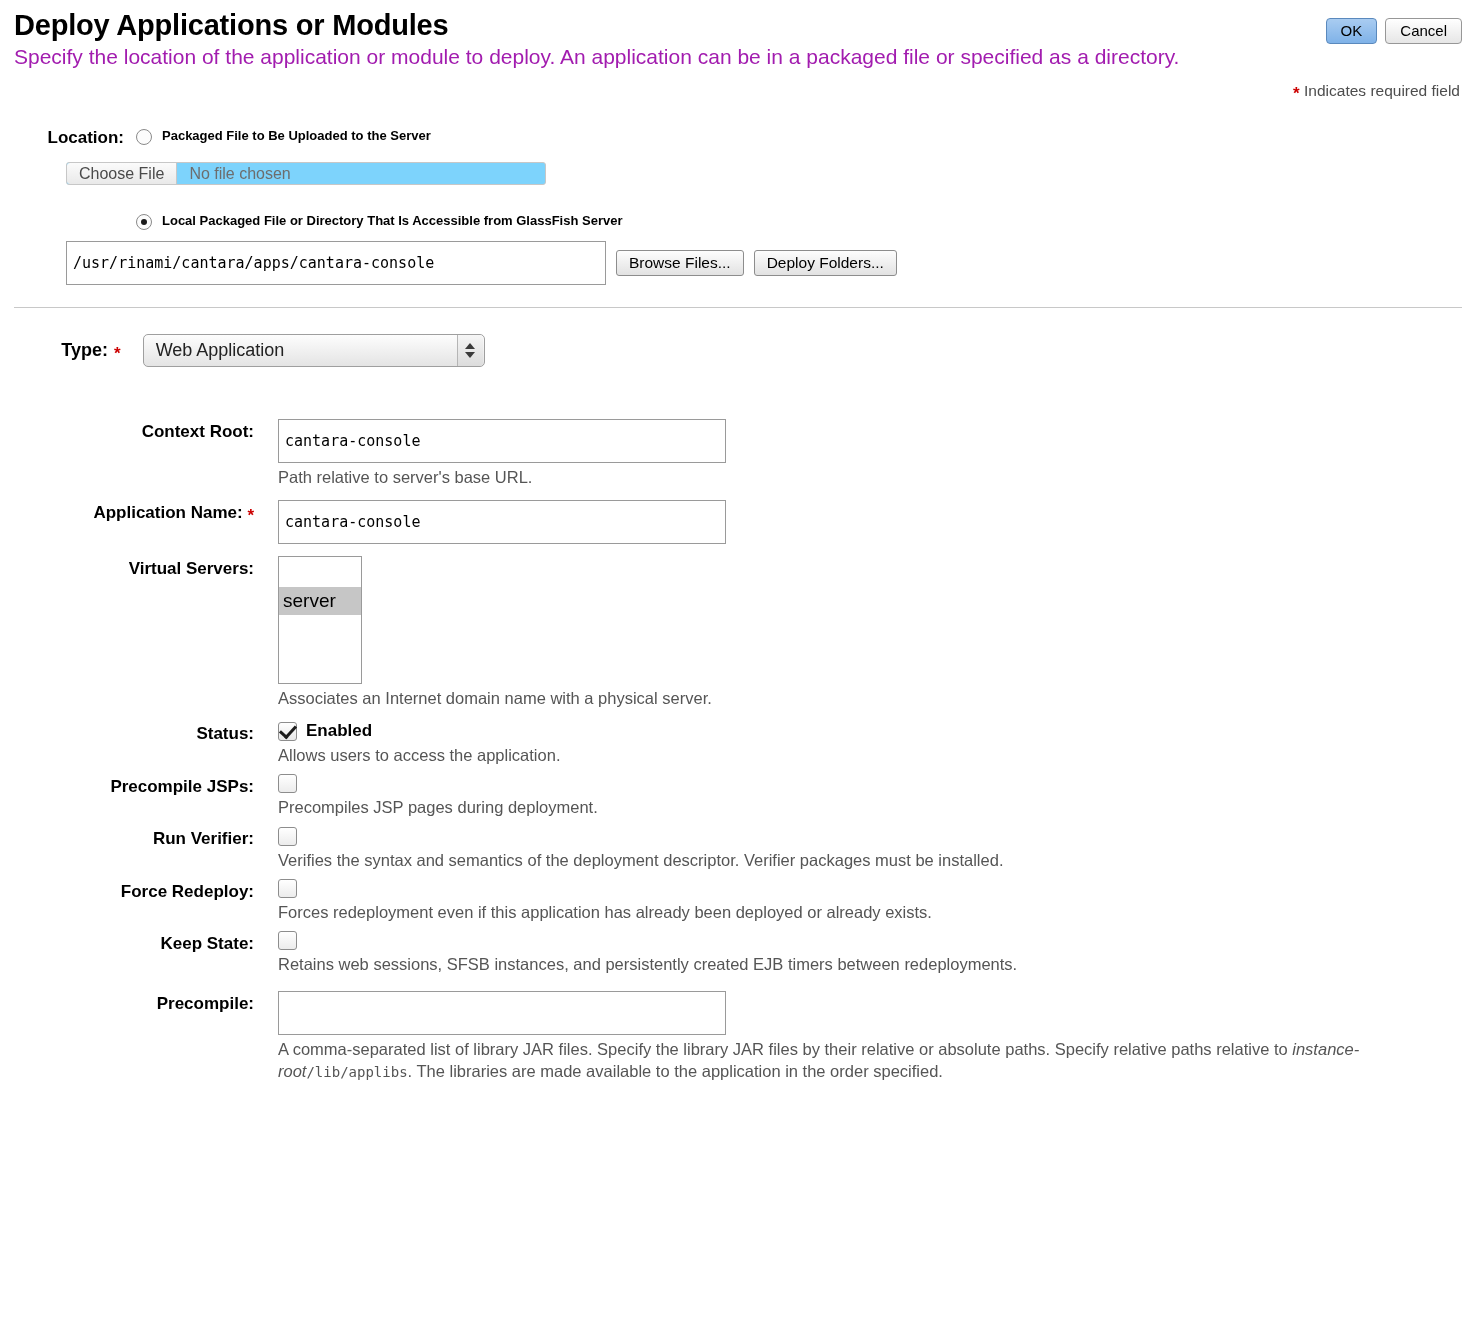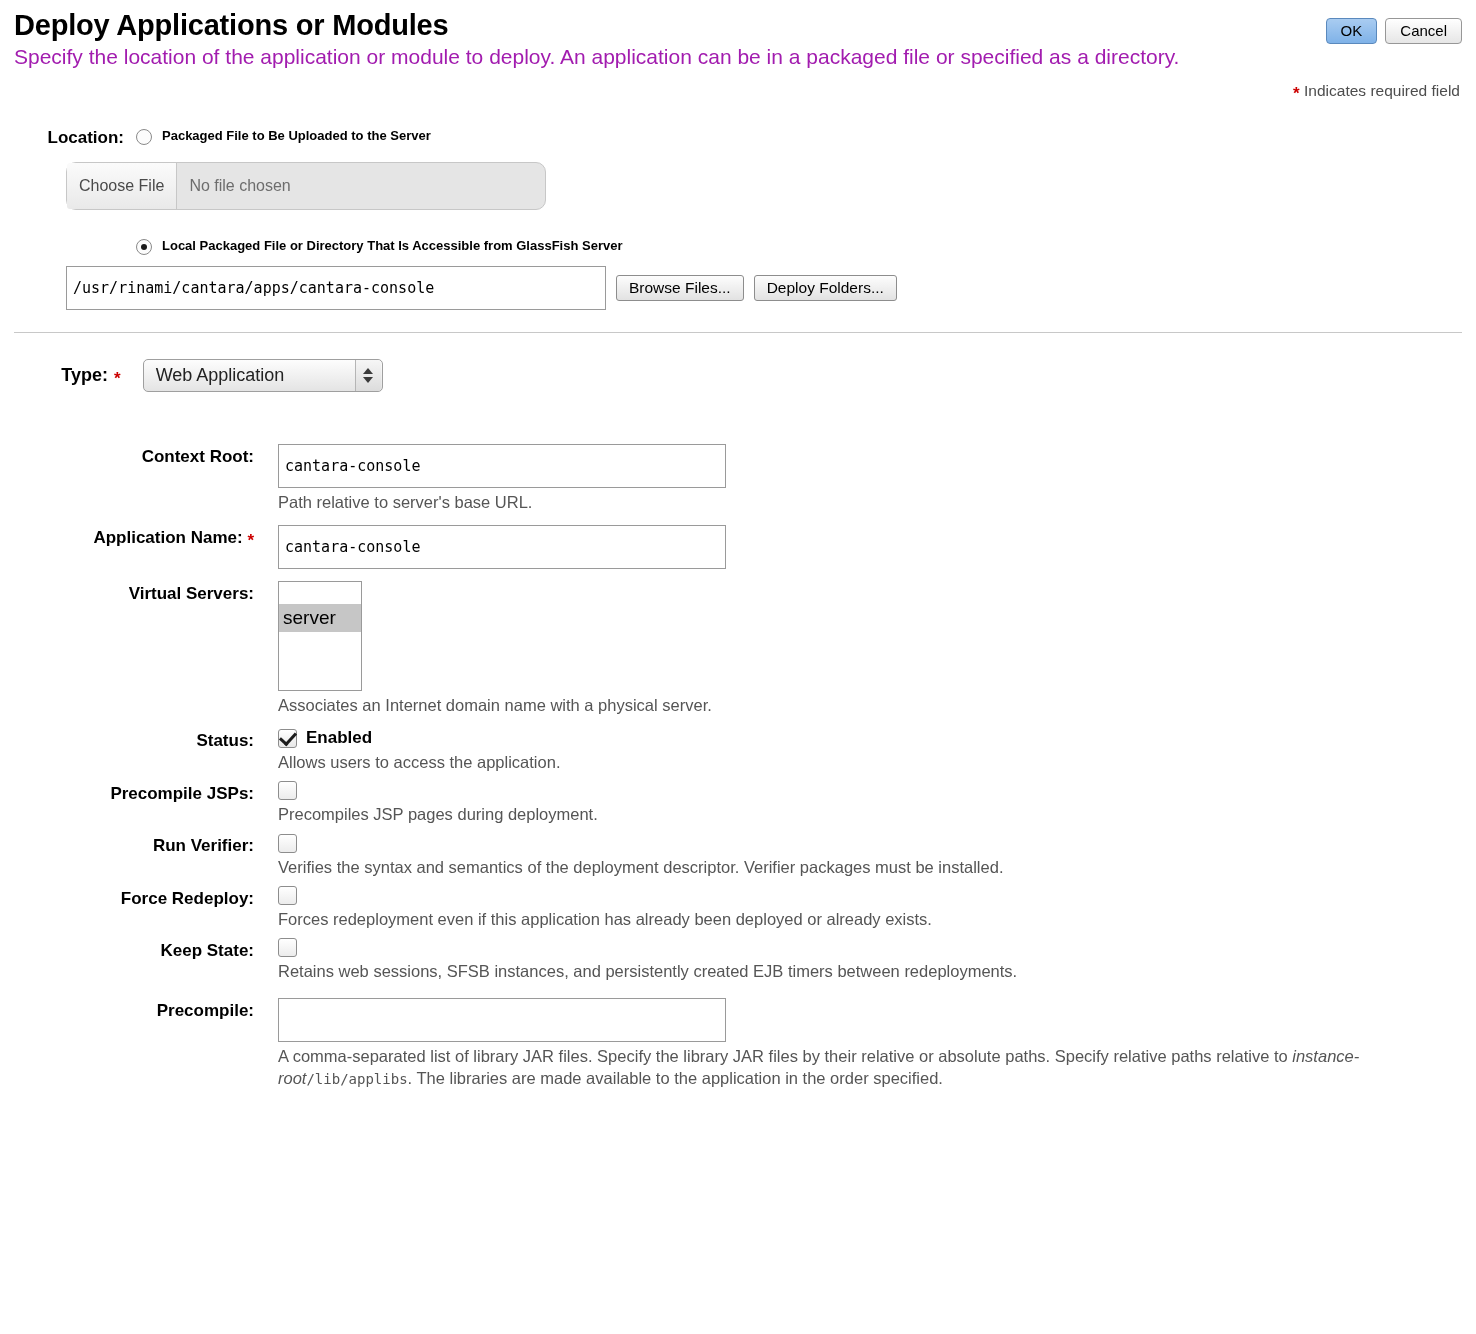--- a/index.html
+++ b/index.html
@@ -62,22 +62,22 @@
   .radio.checked::after {
     content: ""; position: absolute; left: 4px; top: 4px;
     width: 6px; height: 6px; border-radius: 50%; background: #1a1a1a;
   }
   .radio-label { font-weight: bold; font-size: 13px; line-height: 20px; }
 
   .filepick {
     margin: 14px 0 0 52px;
     display: inline-flex; align-items: stretch;
     border: 1px solid #c7c7c7;
-    background: #e5e5e5; border-radius: 10px;
-    width: 480px; height: 48px;
+    background: #7dd3fc; border-radius: 3px;
+    width: 480px; height: 23px;
   }
   .filepick .choose {
     font-size: 16px; color: #4a4a4a;
     padding: 3px 12px; border-right: 1px solid #c7c7c7;
     background: linear-gradient(#fbfbfb, #e9e9e9);
     border-radius: 3px 0 0 3px;
     display: flex; align-items: center;
   }
   .filepick .fname {
     font-size: 16px; color: #6d6d6d; padding: 1px 12px;
@@ -102,21 +102,21 @@
     cursor: pointer;
   }
 
   hr.sep { border: none; border-top: 1px solid #c8c8c8; margin: 22px 0 0 0; }
 
   
   .type-row { display: flex; align-items: center; margin-top: 26px; }
   .type-label { width: 100px; text-align: right; font-weight: bold; font-size: 18px; padding-right: 6px; }
   .select {
     margin-left: 22px;
-    width: 240px; height: 33px;
+    width: 342px; height: 33px;
     border: 1px solid #9f9f9f; border-radius: 5px;
     background: linear-gradient(#fdfdfd, #e4e4e4);
     display: flex; align-items: center; justify-content: space-between;
     padding: 0 0 0 12px;
     font-size: 18px; color: #222;
     cursor: pointer;
   }
   .select .arrows {
     width: 26px; height: 31px; margin-right: 1px;
     border-left: 1px solid #b5b5b5;
@@ -133,22 +133,22 @@
   .fl {
     width: 250px; text-align: right; padding-right: 10px;
     font-weight: bold; font-size: 17px; line-height: 26px; flex: 0 0 250px;
   }
   .fc { flex: 1 1 auto; padding-left: 14px; }
   .hint { font-size: 16.5px; color: #555; line-height: 22px; margin-top: 3px; }
   .hint i { font-style: italic; }
   .hint code { font-family: "DejaVu Sans Mono", monospace; font-size: 14px; }
   .inp-med { width: 448px; }
   .listbox {
-    width: 84px; height: 110px; border: 1px solid #9a9a9a; background: #fff;
-    padding-top: 22px;
+    width: 84px; height: 128px; border: 1px solid #9a9a9a; background: #fff;
+    padding-top: 30px;
   }
   .listbox .opt {
     background: #c6c6c6; font-size: 19px; padding: 1px 4px; line-height: 26px;
   }
   .cbx {
     width: 19px; height: 19px; border: 1px solid #8d8d8d; border-radius: 3px;
     background: linear-gradient(#ffffff,#ececec);
     display: inline-block; position: relative; vertical-align: middle;
   }
   .cbx.checked {

